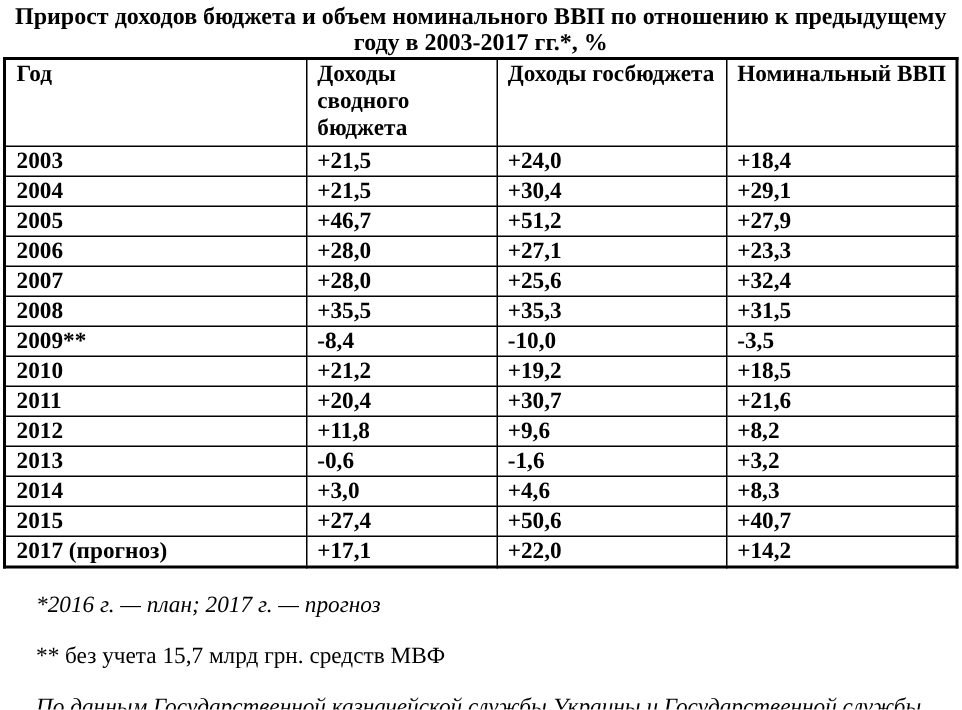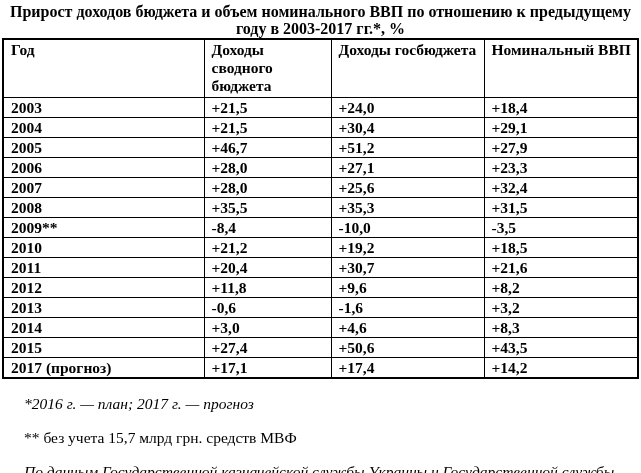--- a/index.html
+++ b/index.html
@@ -153,26 +153,26 @@
     <tr>
       <td>2014</td>
       <td>+3,0</td>
       <td>+4,6</td>
       <td>+8,3</td>
     </tr>
     <tr>
       <td>2015</td>
       <td>+27,4</td>
       <td>+50,6</td>
-      <td>+43,5</td>
+      <td>+40,7</td>
     </tr>
     <tr>
       <td>2017 (прогноз)</td>
       <td>+17,1</td>
-      <td>+17,4</td>
+      <td>+22,0</td>
       <td>+14,2</td>
     </tr>
   </tbody>
 </table>
 
 <div class="footnotes">
   <p class="footnote italic">*2016 г. — план; 2017 г. — прогноз</p>
   <p class="footnote">** без учета 15,7 млрд грн. средств МВФ</p>
   <p class="footnote italic">По данным Государственной казначейской службы Украины и Государственной службы статистики Украины</p>
 </div>

